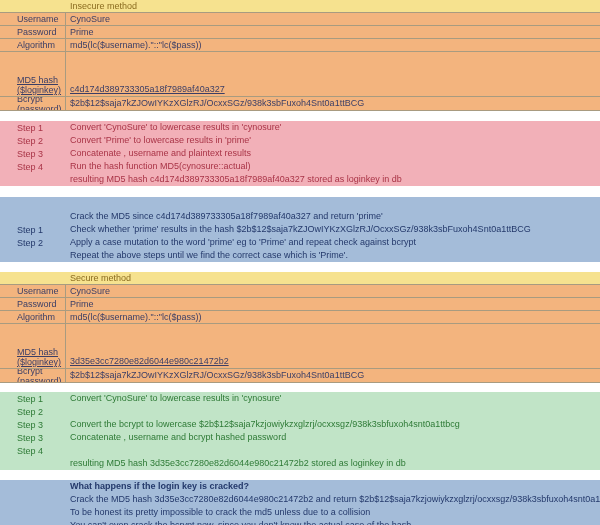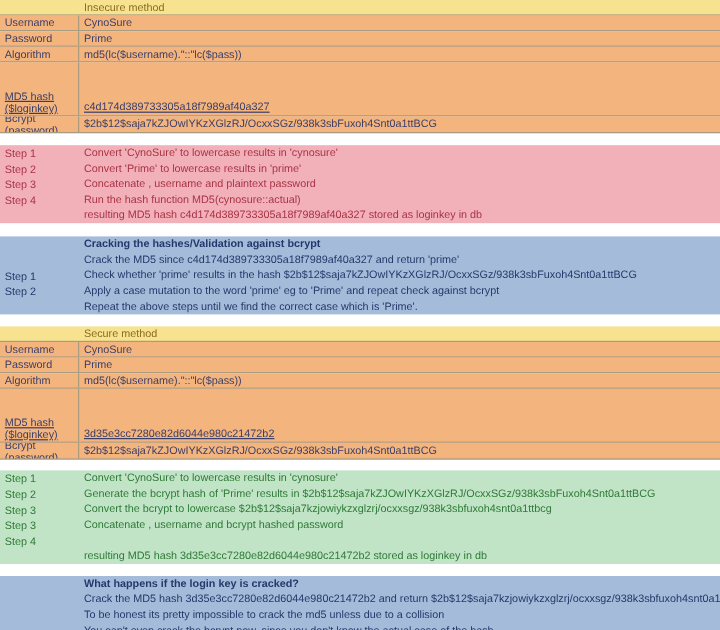--- a/index.html
+++ b/index.html
@@ -3,21 +3,21 @@
 <meta charset="utf-8">
 <style>
   html,body{margin:0;padding:0;}
   body{
     width:600px;height:525px;overflow:hidden;background:#ffffff;
     font-family:"Liberation Sans",sans-serif;font-size:9px;color:#000;
   }
   .sheet{width:600px;height:525px;position:relative;}
   .row{display:flex;align-items:stretch;height:13px;line-height:11px;white-space:nowrap;}
   .cell{display:flex;align-items:center;overflow:hidden;}
-  .cell.label{width:66px;flex:0 0 66px;padding-left:4px;box-sizing:border-box;white-space:pre-line;line-height:10px;}
+  .cell.label{width:66px;flex:0 0 66px;padding-left:17px;box-sizing:border-box;white-space:pre-line;line-height:10px;}
   .cell.value{flex:1;padding-left:4px;}
   
   .tbl .row{border-bottom:1px solid var(--grid,#a89b80);box-sizing:border-box;}
   .tbl .row.orange .cell.label{border-right:1px solid var(--grid,#a89b80);}
   .row.tall{height:45px;}
   .row.tall .cell{align-items:flex-end;padding-bottom:1px;text-decoration:underline;}
   .row.yellow{background:var(--yellow-bg,#f6e28f);color:var(--yellow-text,#8b6c20);justify-content:space-between;}
   .row.orange{background:var(--orange-bg,#f3b47e);color:var(--orange-text,#3b3e66);}
   
   .block .row{height:13px;}
@@ -65,36 +65,35 @@
     <div class="row">
       <div class="cell label">Step 1</div>
       <div class="cell value">Convert 'CynoSure' to lowercase results in 'cynosure'</div>
     </div>
     <div class="row">
       <div class="cell label">Step 2</div>
       <div class="cell value">Convert 'Prime' to lowercase results in 'prime'</div>
     </div>
     <div class="row">
       <div class="cell label">Step 3</div>
-      <div class="cell value">Concatenate , username and plaintext password</div>
+      <div class="cell value">Concatenate , username and plaintext results</div>
     </div>
     <div class="row">
       <div class="cell label">Step 4</div>
       <div class="cell value">Run the hash function MD5(cynosure::actual)</div>
     </div>
     <div class="row">
       <div class="cell label"></div>
       <div class="cell value">resulting MD5 hash c4d174d389733305a18f7989af40a327 stored as loginkey in db</div>
     </div>
   </div>
 
   <div class="block blue">
     <div class="row bold">
       <div class="cell label"></div>
-      <div class="cell value">Cracking the hashes/Validation against bcrypt</div>
     </div>
     <div class="row">
       <div class="cell label"></div>
       <div class="cell value">Crack the MD5 since c4d174d389733305a18f7989af40a327 and return 'prime'</div>
     </div>
     <div class="row">
       <div class="cell label">Step 1</div>
       <div class="cell value">Check whether 'prime' results in the hash $2b$12$saja7kZJOwIYKzXGlzRJ/OcxxSGz/938k3sbFuxoh4Snt0a1ttBCG</div>
     </div>
     <div class="row">
@@ -135,21 +134,20 @@
     </div>
   </div>
 
   <div class="block green">
     <div class="row">
       <div class="cell label">Step 1</div>
       <div class="cell value">Convert 'CynoSure' to lowercase results in 'cynosure'</div>
     </div>
     <div class="row">
       <div class="cell label">Step 2</div>
-      <div class="cell value">Generate the bcrypt hash of 'Prime' results in $2b$12$saja7kZJOwIYKzXGlzRJ/OcxxSGz/938k3sbFuxoh4Snt0a1ttBCG</div>
     </div>
     <div class="row">
       <div class="cell label">Step 3</div>
       <div class="cell value">Convert the bcrypt to lowercase $2b$12$saja7kzjowiykzxglzrj/ocxxsgz/938k3sbfuxoh4snt0a1ttbcg</div>
     </div>
     <div class="row">
       <div class="cell label">Step 3</div>
       <div class="cell value">Concatenate , username and bcrypt hashed password</div>
     </div>
     <div class="row">

